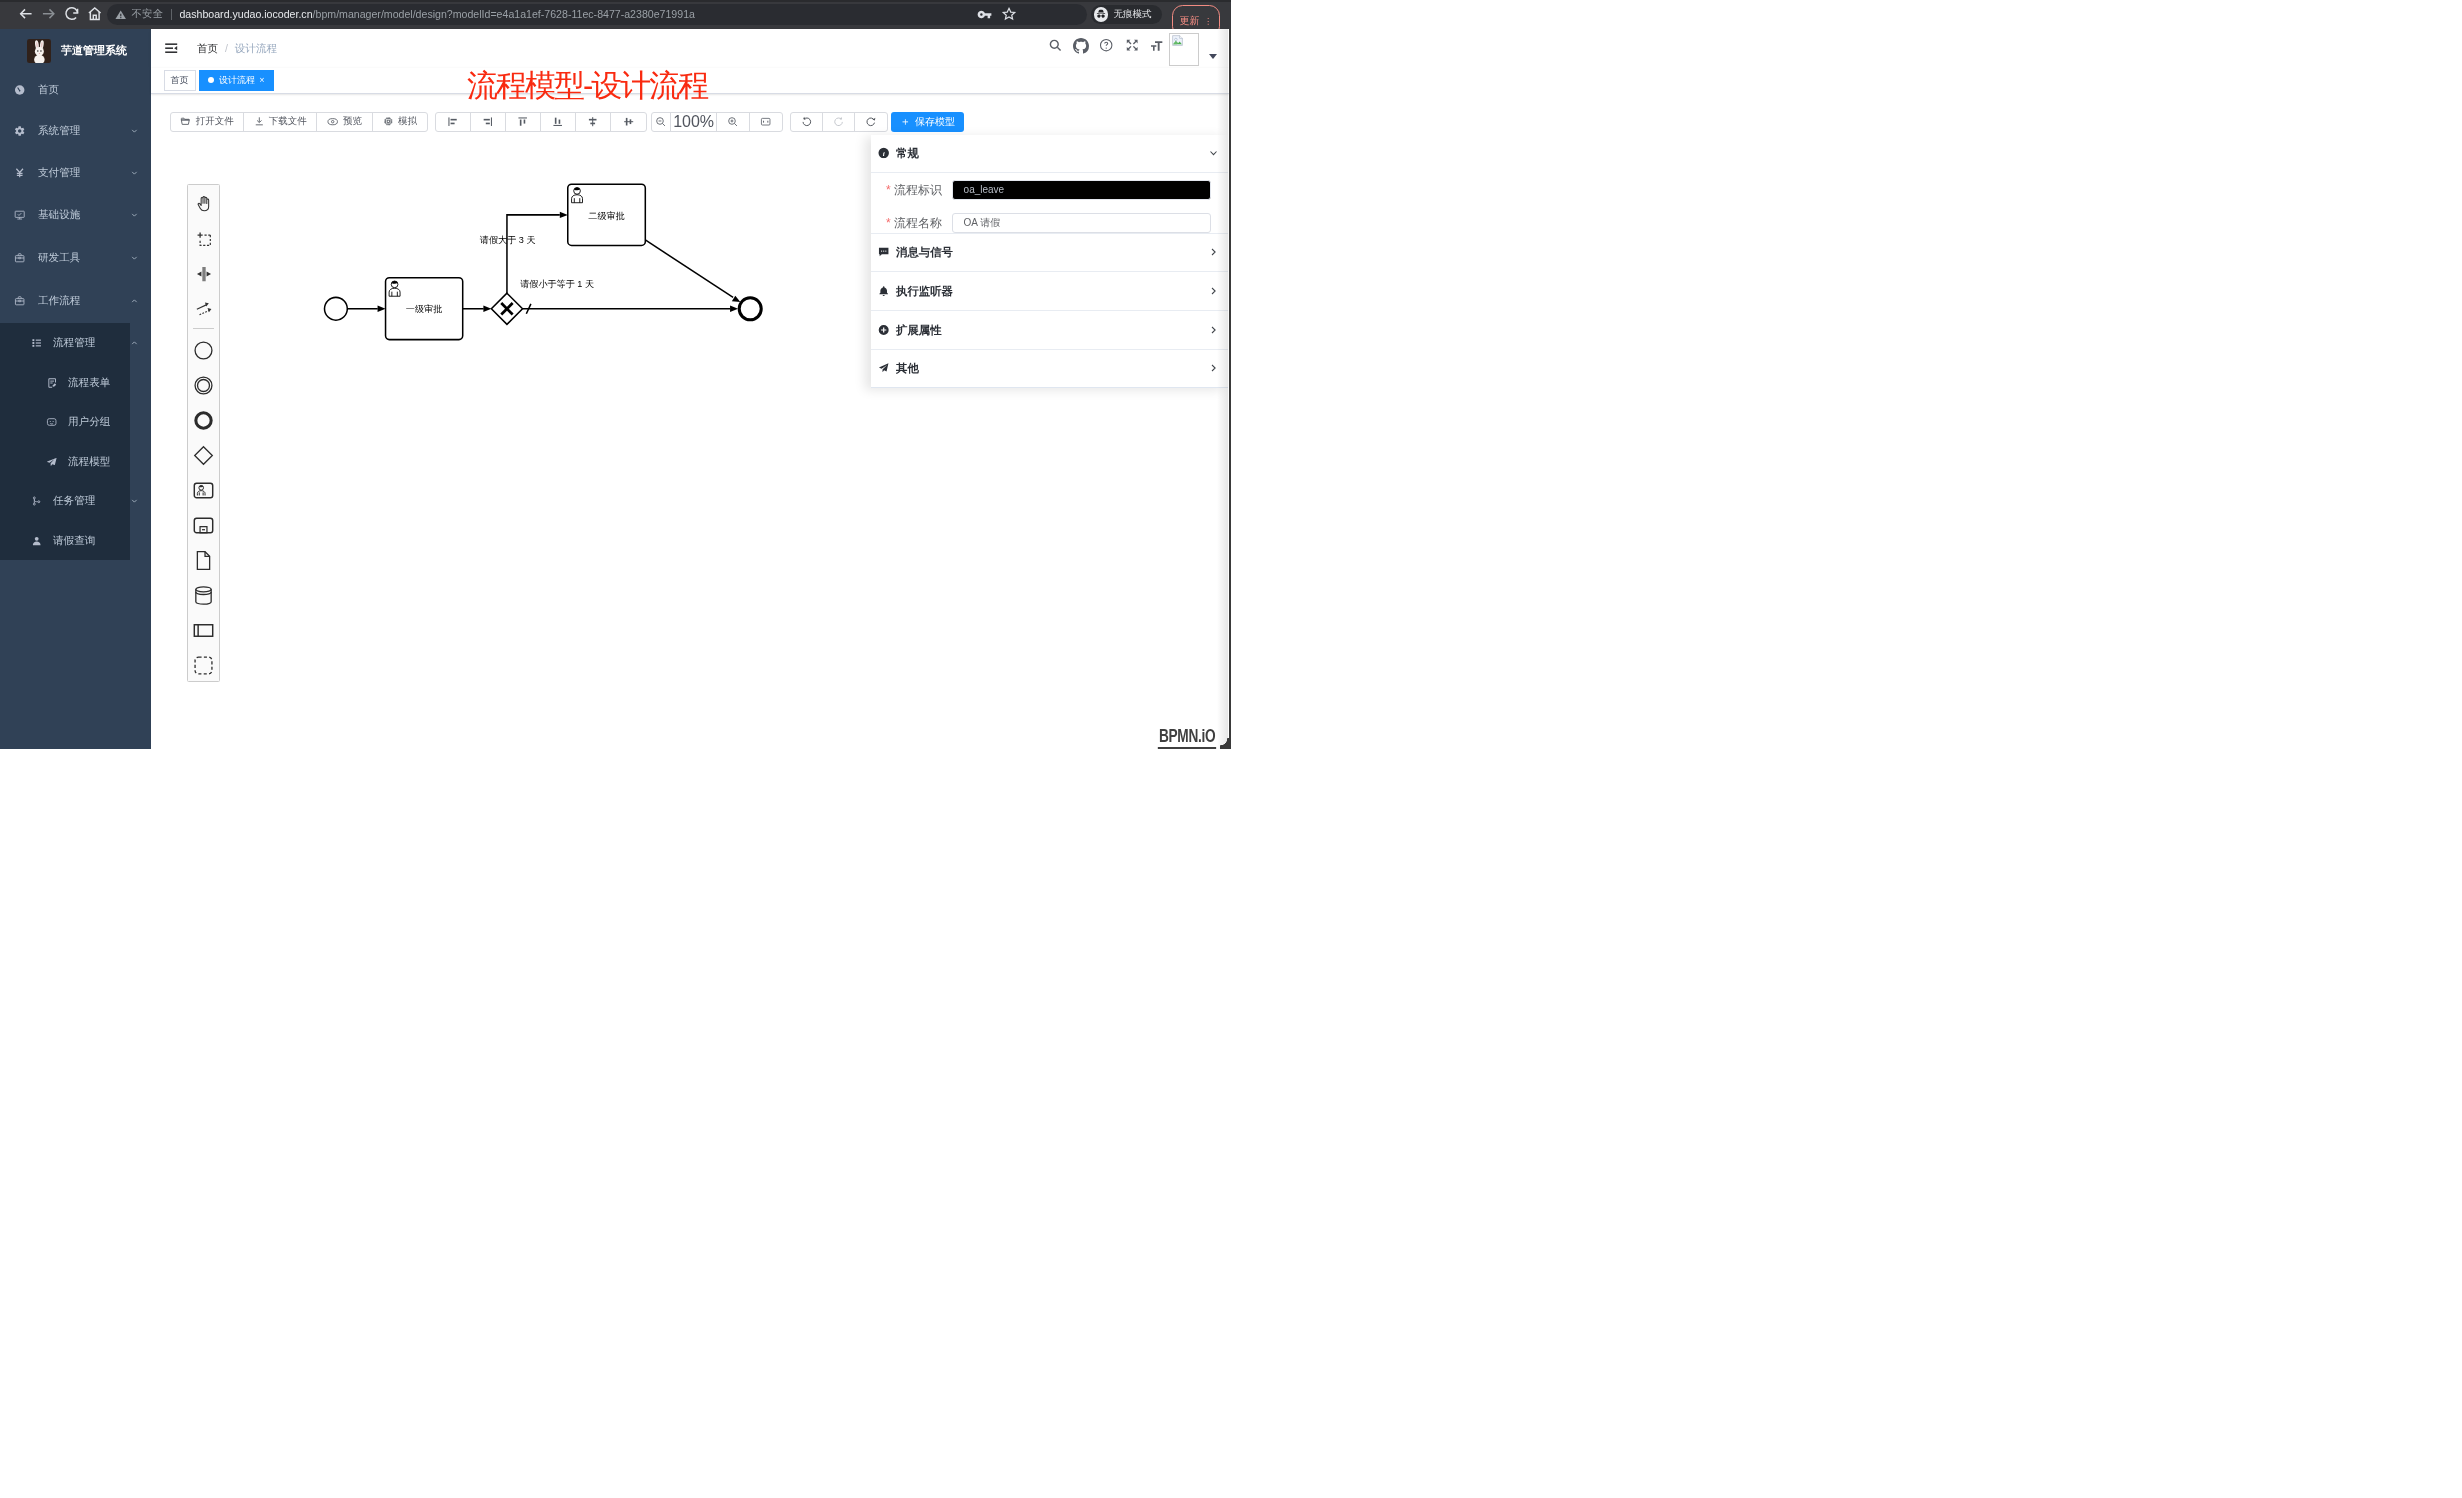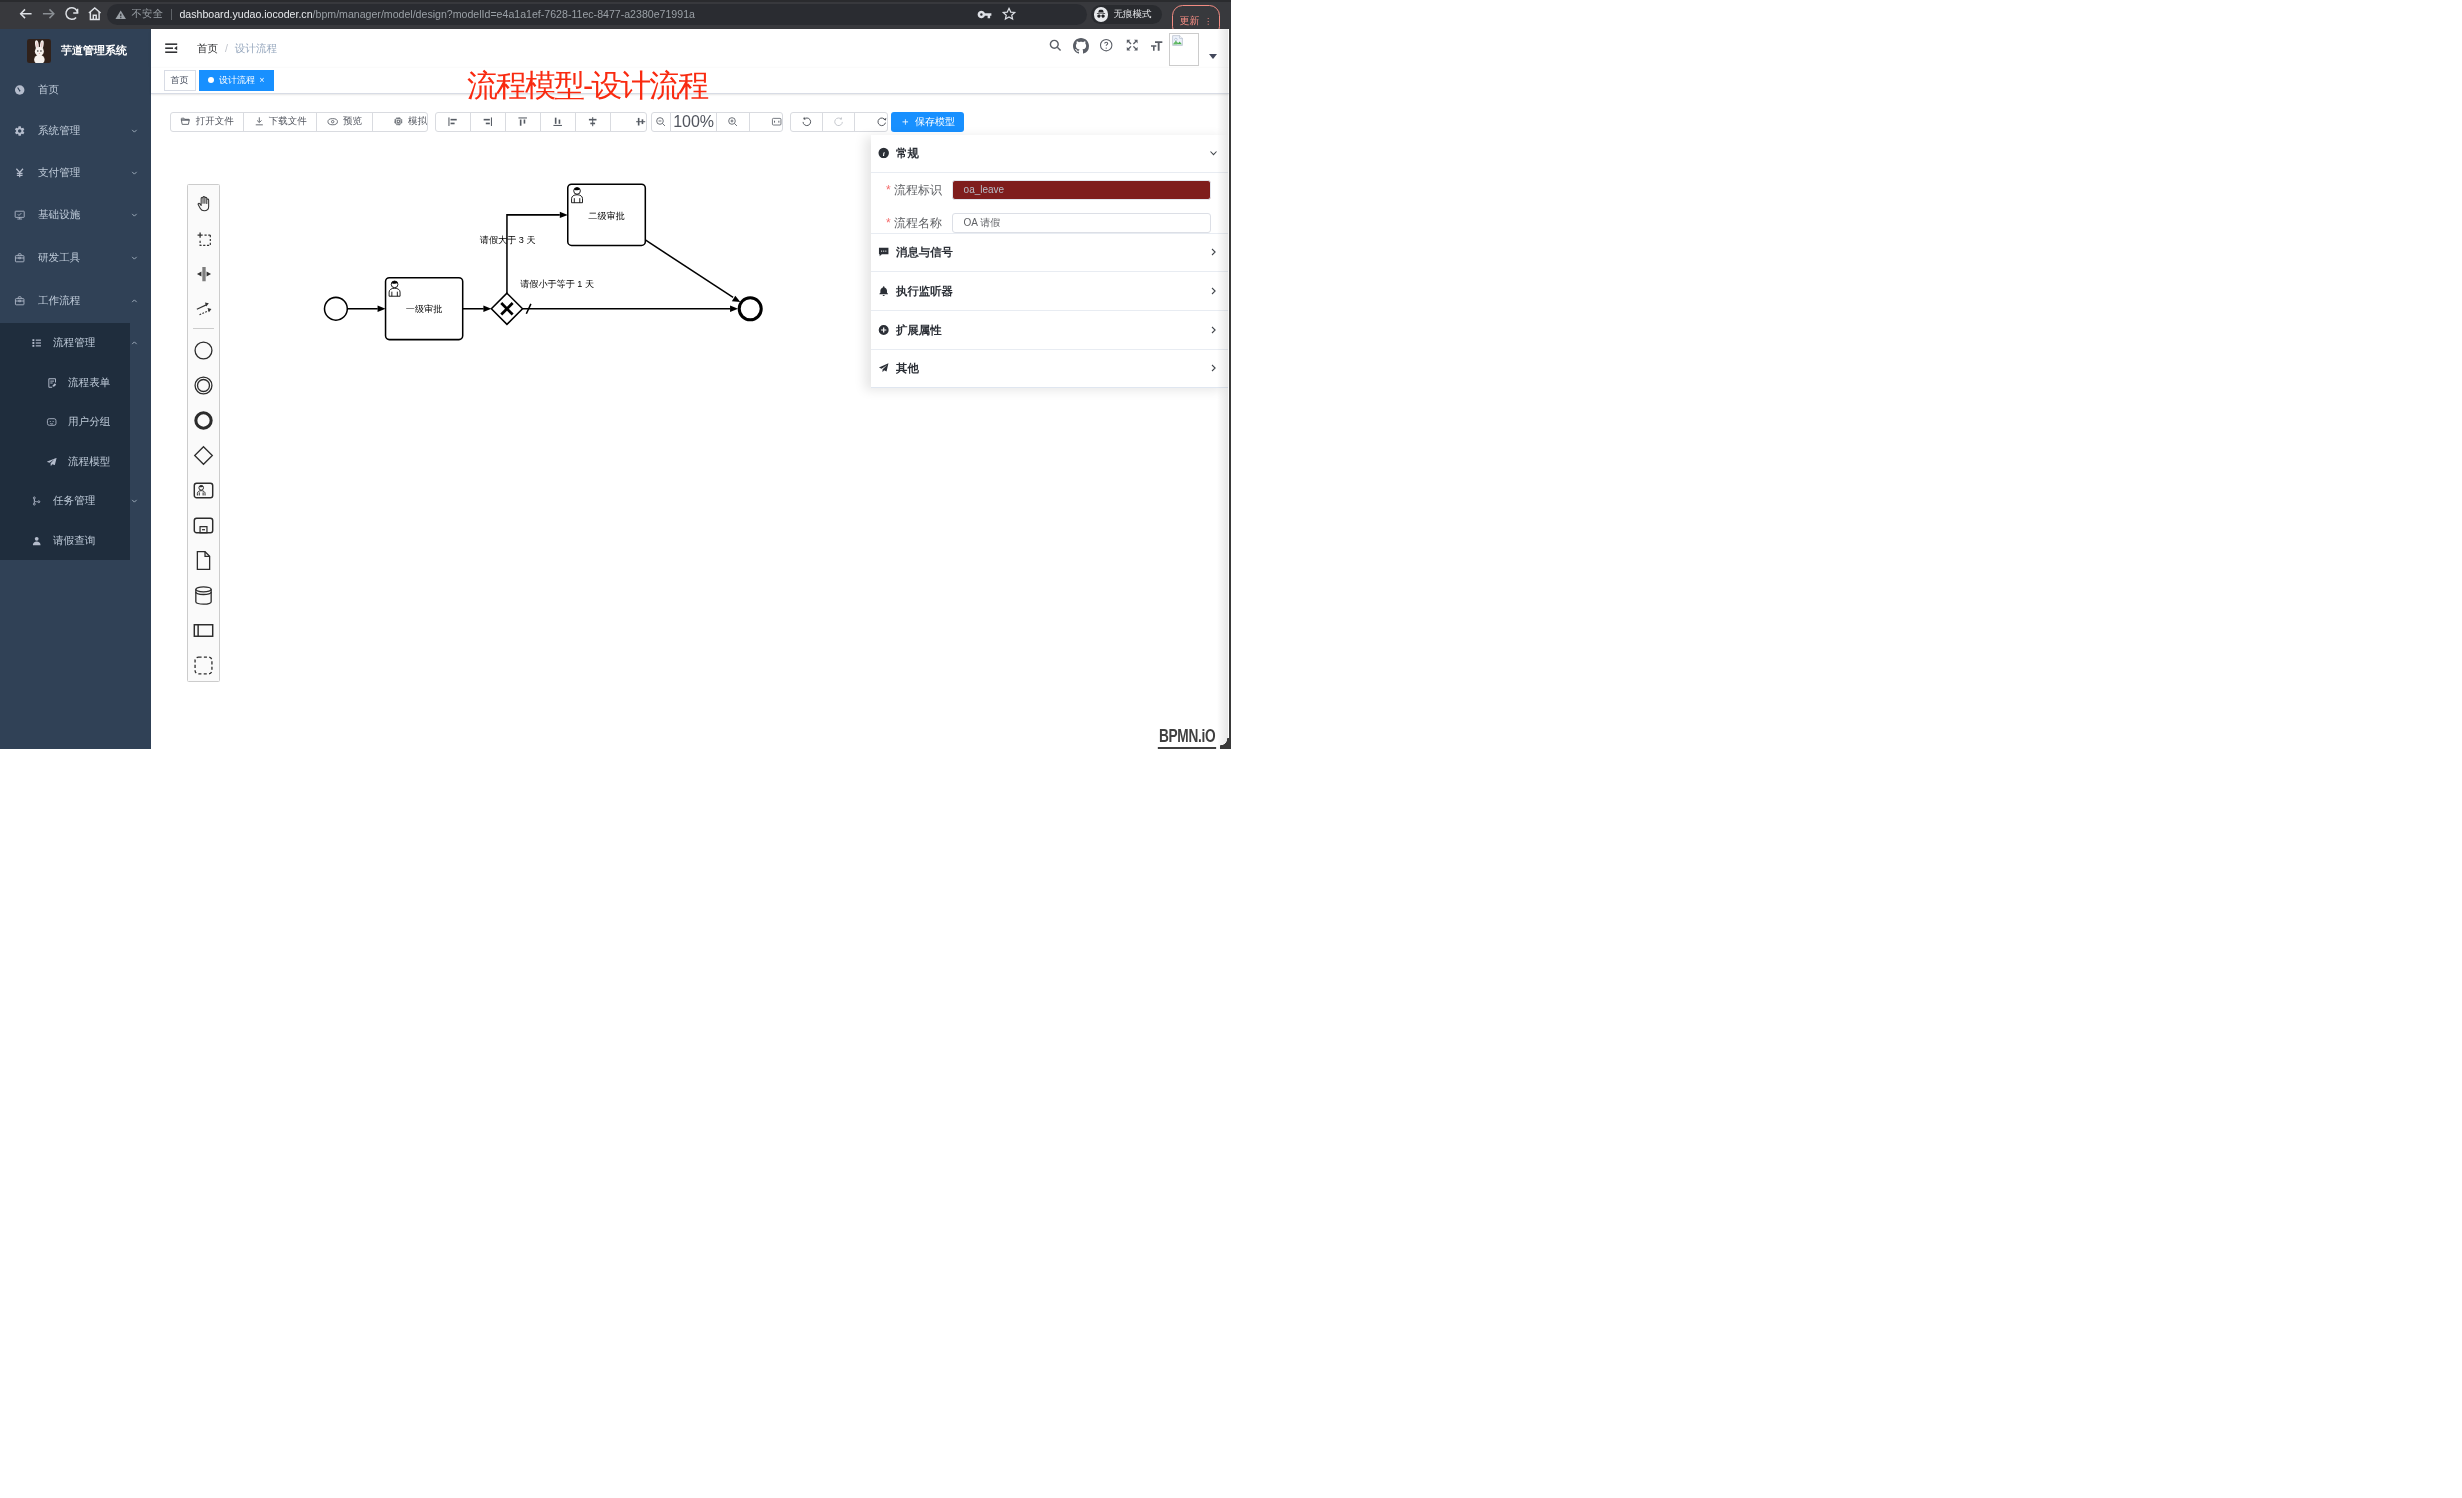--- a/index.html
+++ b/index.html
@@ -55,21 +55,21 @@
 
 #tagsbar { position:absolute; left:151px; top:39px; width:1078px; height:26px; background:#fff; border-bottom:0.8px solid #d8dce5; box-shadow:0 0.8px 2.3px 0 rgba(0,0,0,.12), 0 0 2.3px 0 rgba(0,0,0,.04); }
 .tag { position:absolute; top:2.7px; height:20.5px; line-height:19px; border:0.8px solid #d8dce5; background:#fff; color:#495060; font-size:9px; padding:0 6px; }
 .tag.active { background:#1890ff; border-color:#1890ff; color:#fff; padding:0 8.4px; }
 .tag .dot { display:inline-block; width:6px; height:6px; border-radius:50%; background:#fff; margin-right:4.6px; position:relative; top:0; }
 .tag .x { margin-left:4.6px; font-size:8.4px; }
 #redtitle { position:absolute; left:467px; top:36px; font-size:31px; color:#f92a10; white-space:nowrap; letter-spacing:-2px; z-index:50; }
 
 .tbgroup { position:absolute; top:83px; height:20px; display:flex; border:0.8px solid #d9dbe0; border-radius:3px; background:#fff; }
 .tbtn { height:100%; display:flex; align-items:center; justify-content:center; color:#51555e; font-size:9.5px; border-right:0.8px solid #d9dbe0; }
-.tbtn:last-child { border-right:none;justify-content:flex-end; }
+.tbtn:last-child { border-right:none; }
 .tbtn svg { margin-right:4.6px; }
 .tbtn.icon-only svg { margin-right:0; }
 #savebtn { position:absolute; left:891px; top:83px; width:73px; height:20px; background:#1890ff; border-radius:3px; color:#fff; font-size:10px; display:flex; align-items:center; justify-content:center; }
 #savebtn .plus { font-size:10.6px; margin-right:4.6px; font-weight:400; }
 
 #canvas { position:absolute; left:166px; top:107px; width:1062px; height:614px;
   background-image:
     linear-gradient(to right, #dedede 0.4px, transparent 0.4px),
     linear-gradient(to bottom, #dedede 0.4px, transparent 0.4px),
     linear-gradient(to right, #efefef 0.4px, transparent 0.4px),
@@ -84,21 +84,21 @@
 #panel { position:absolute; left:871px; top:106px; width:357px; height:253px; background:#fff; box-shadow:-6px 1.5px 10.6px rgba(0,0,0,.10); z-index:20; }
 .prow { position:absolute; left:0; width:100%; height:39px; border-bottom:0.8px solid #e8ecf2; }
 .prow .pic { position:absolute; left:7.2px; top:50%; transform:translateY(-50%); width:11.4px; height:11.4px; }
 .prow .pt { position:absolute; left:25px; top:50%; transform:translateY(-50%); font-size:11.4px; font-weight:bold; color:#2b2f36; }
 .prow .chev { position:absolute; left:338px; top:50%; transform:translateY(-50%); width:9px; height:9px; }
 #pform { position:absolute; left:0; top:37px; width:100%; height:62px; border-bottom:0.8px solid #e8ecf2; border-top:0.8px solid #e8ecf2; }
 .frow { position:absolute; left:0; width:100%; height:20px; font-size:12px; }
 .frow .star { color:#f56c6c; }
 .frow .lab { position:absolute; right:286px; top:2.3px; color:#606266; white-space:nowrap; }
 .frow .inp { position:absolute; left:81px; top:0; width:259px; height:20px; border:0.8px solid #dcdfe6; border-radius:3px; font-size:10px; line-height:18px; padding-left:10.6px; color:#9da3ac; background:#fff; }
-.frow .inp.dis { background:#7f1d1d; border-color:#e3e7ee; color:#b8bec8; }
+.frow .inp.dis { background:#000000; border-color:#e3e7ee; color:#b8bec8; }
 .frow .inp.en { color:#606266; }
 </style>
 </head>
 <body>
 <div id="chrome">
     <div class="topline"></div>
   <svg class="nav-ic" style="left:16.7px" width="17.5" height="17.5" viewBox="0 0 24 24" fill="none" stroke="#dee1e6" stroke-width="2">
       <path d="M20 12H5"></path>
       <path d="M11 6l-6 6 6 6"></path>
     </svg>

